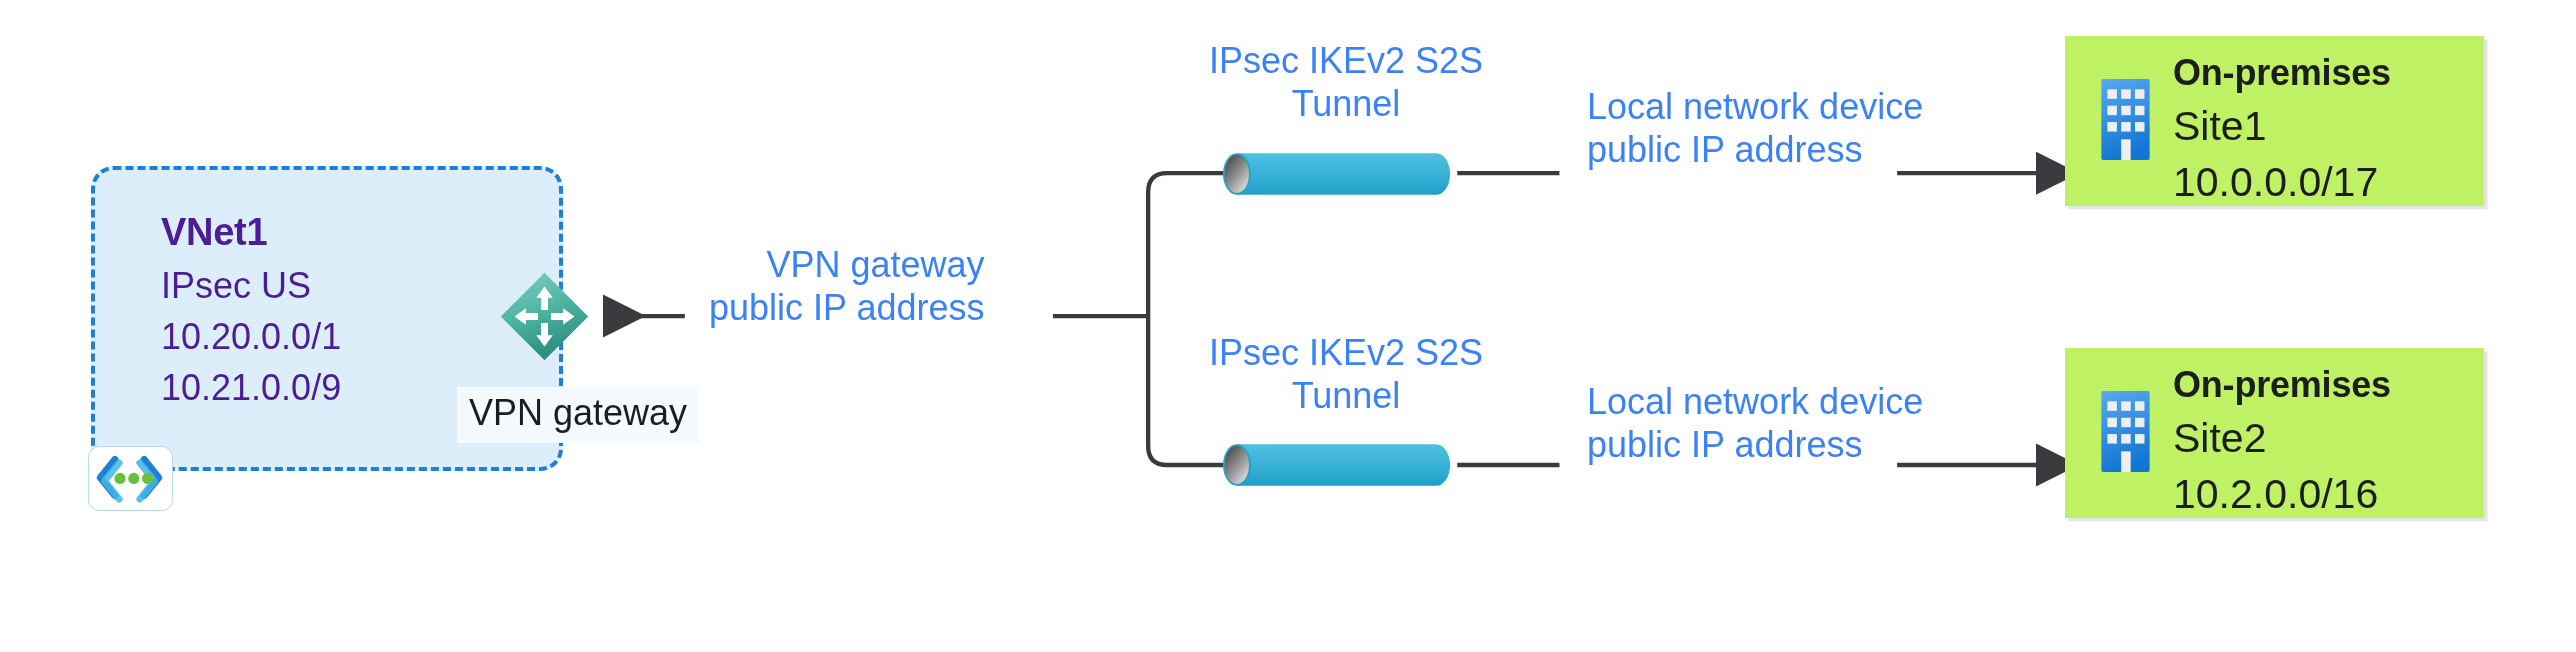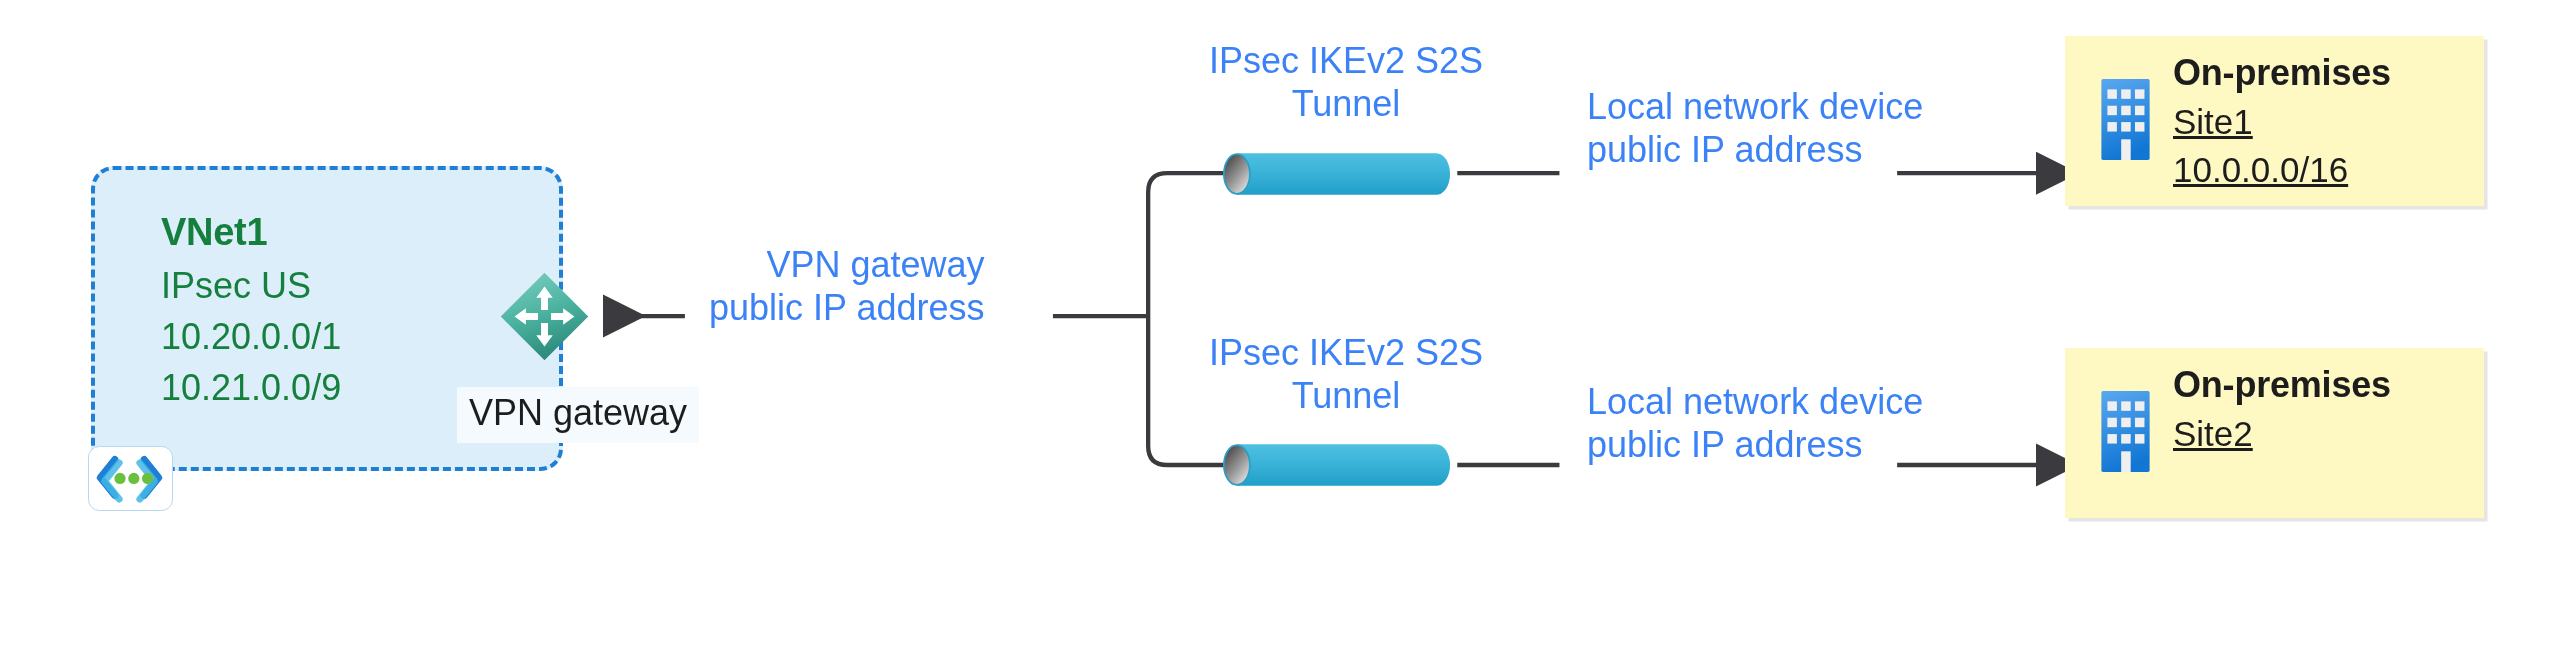--- a/index.html
+++ b/index.html
@@ -28,21 +28,21 @@
     height: 305px;
     background: #ddeefb;
     border: 4.3px dashed #1f7fd4;
     border-radius: 22.5px;
     box-sizing: border-box;
   }
   .vnet-text {
     position: absolute;
     left: 161px;
     top: 206px;
-    color: #15803d;
+    color: #4c1d95;
     line-height: 1.42;
   }
   .vnet-title {
     font-size: 38px;
     font-weight: bold;
     letter-spacing: -0.3px;
   }
   .vnet-line {
     font-size: 36px;
   }
@@ -117,21 +117,21 @@
     height: 42px;
   }
   .tunnel-1 { left: 1223px; top: 153px; }
   .tunnel-2 { left: 1223px; top: 444px; }
 
   
   .onprem {
     position: absolute;
     width: 419px;
     height: 170px;
-    background: #fef9c3;
+    background: #bef264;
     box-shadow: 3.5px 3.5px 0 0 rgba(0,0,0,0.10);
   }
   .onprem-1 { left: 2065px; top: 36px; }
   .onprem-2 { left: 2065px; top: 348px; }
 
   .onprem-icon {
     position: absolute;
     left: 36px;
     top: 43px;
     width: 49px;
@@ -142,21 +142,21 @@
     left: 108px;
     top: 12px;
     color: #1d1d1d;
     line-height: 1.38;
   }
   .onprem-title {
     font-size: 36px;
     font-weight: bold;
     letter-spacing: -0.2px;
   }
-  .onprem-line { font-size: 35px; text-decoration: underline; }
+  .onprem-line { font-size: 41px; }
 </style>
 </head>
 <body>
 
 <div id="canvas">
 
   <div class="vnet-box"></div>
 
   <div class="vnet-text">
     <div class="vnet-title">VNet1</div>
@@ -309,21 +309,21 @@
           <rect x="7" y="50" width="11" height="11"></rect>
           <rect x="23" y="50" width="11" height="11"></rect>
           <rect x="39" y="50" width="11" height="11"></rect>
           <rect x="23" y="70" width="11" height="24"></rect>
         </g>
       </svg>
     </div>
     <div class="onprem-text">
       <div class="onprem-title">On-premises</div>
       <div class="onprem-line">Site1</div>
-      <div class="onprem-line">10.0.0.0/16</div>
+      <div class="onprem-line">10.0.0.0/17</div>
     </div>
   </div>
 
   <div class="onprem onprem-2">
     <div class="onprem-icon">
       <svg width="49" height="81" viewBox="0 0 56 94">
         <defs>
           <linearGradient id="bldg2" x1="0" y1="0" x2="0.25" y2="1">
             <stop offset="0%" stop-color="#5aa8f0"></stop>
             <stop offset="100%" stop-color="#1277d4"></stop>
@@ -340,17 +340,18 @@
           <rect x="7" y="50" width="11" height="11"></rect>
           <rect x="23" y="50" width="11" height="11"></rect>
           <rect x="39" y="50" width="11" height="11"></rect>
           <rect x="23" y="70" width="11" height="24"></rect>
         </g>
       </svg>
     </div>
     <div class="onprem-text">
       <div class="onprem-title">On-premises</div>
       <div class="onprem-line">Site2</div>
+      <div class="onprem-line">10.2.0.0/16</div>
     </div>
   </div>
 
 </div>
 
 
 </body></html>

